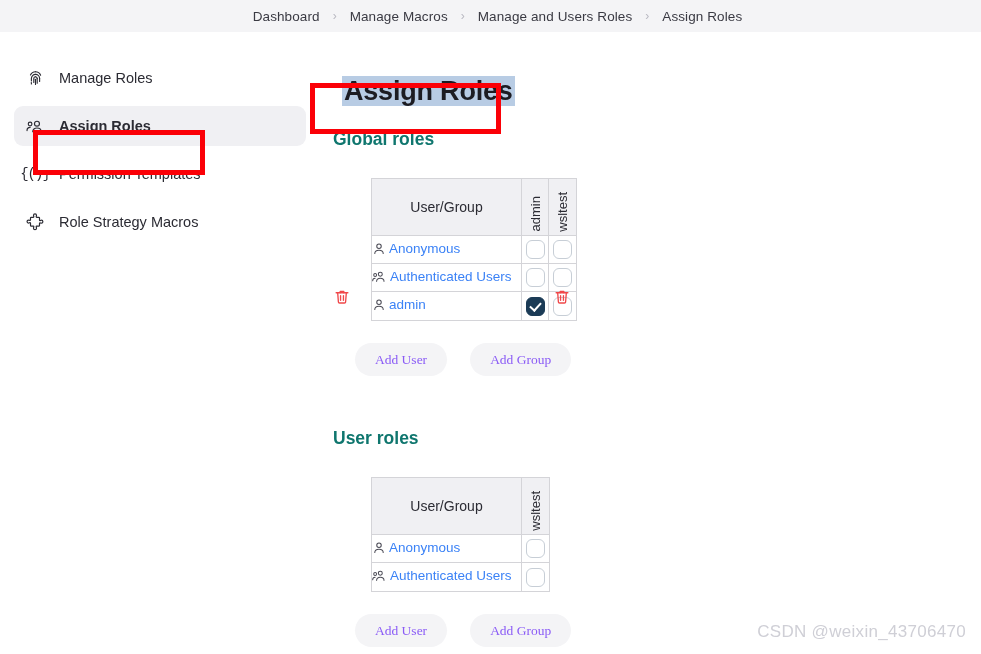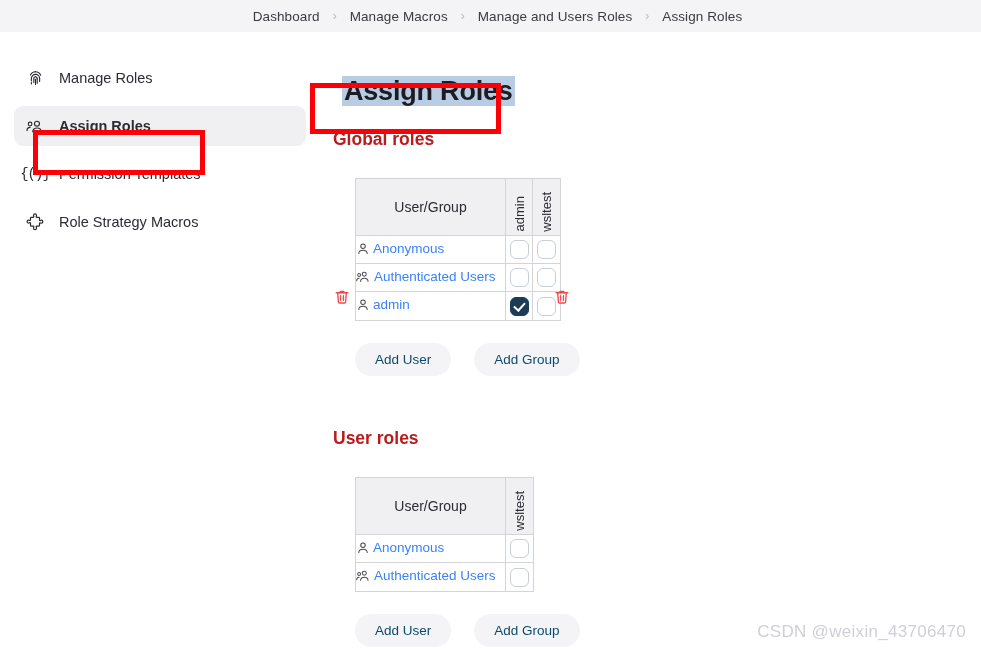--- a/index.html
+++ b/index.html
@@ -94,32 +94,32 @@
     background: #b8cce4;
     line-height: 1.12;
     padding: 0 2px;
     margin: 0;
   }
   .title-wrap { margin: 0 0 0 9px; }
 
   .section-heading {
     font-size: 17.5px;
     font-weight: 700;
-    color: #b91c1c;
+    color: #0f766e;
     margin: 23px 0 0 0;
   }
   .section-heading.item-roles { margin-top: 0; }
 
   
   .table-block { position: relative; }
   .roles-table {
     border-collapse: separate;
     border-spacing: 0;
     margin-top: 28px;
-    margin-left: 22px;
+    margin-left: 38px;
     border: 1px solid #d4d4d8;
     background: #fff;
     table-layout: fixed;
   }
   .roles-table th, .roles-table td {
     border-right: 1px solid #d4d4d8;
     border-bottom: 1px solid #d4d4d8;
     padding: 0;
   }
   .roles-table tr:last-child td { border-bottom: none; }
@@ -215,22 +215,22 @@
     display: flex;
     gap: 23px;
   }
   .btn {
     background: #f4f4f6;
     border: none;
     border-radius: 20px;
     height: 33px;
     padding: 0 20px;
     font-size: 13.5px;
-    font-family: Liberation Sans, sans-serif;
-    color: #0c4a6e;
+    font-family: Liberation Serif, serif;
+    color: #8b5cf6;
     cursor: pointer;
   }
 
   .item-roles-section { margin-top: 52px; }
 
   
   .redbox {
     position: absolute;
     border: 5px solid #fb0007;
     background: transparent;

